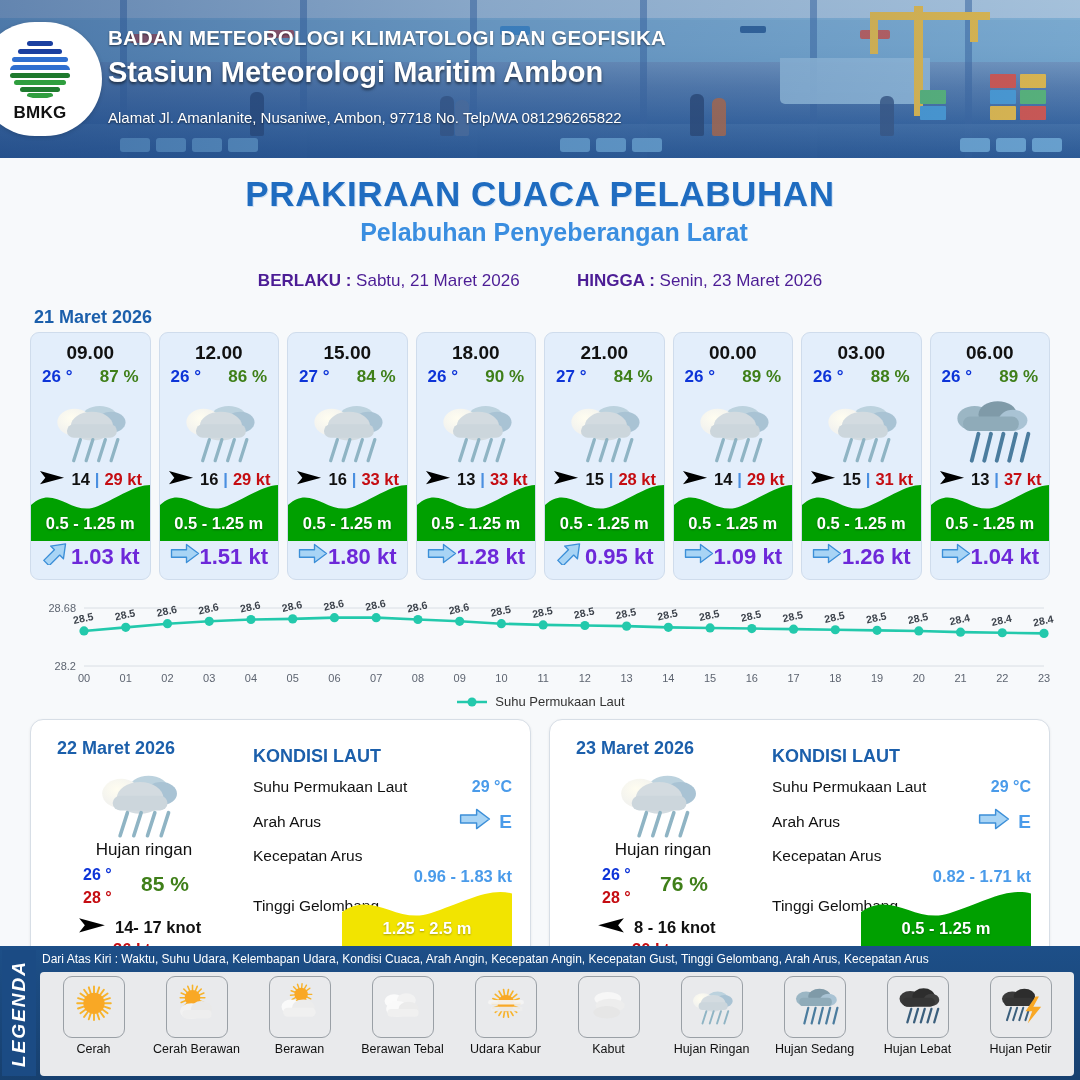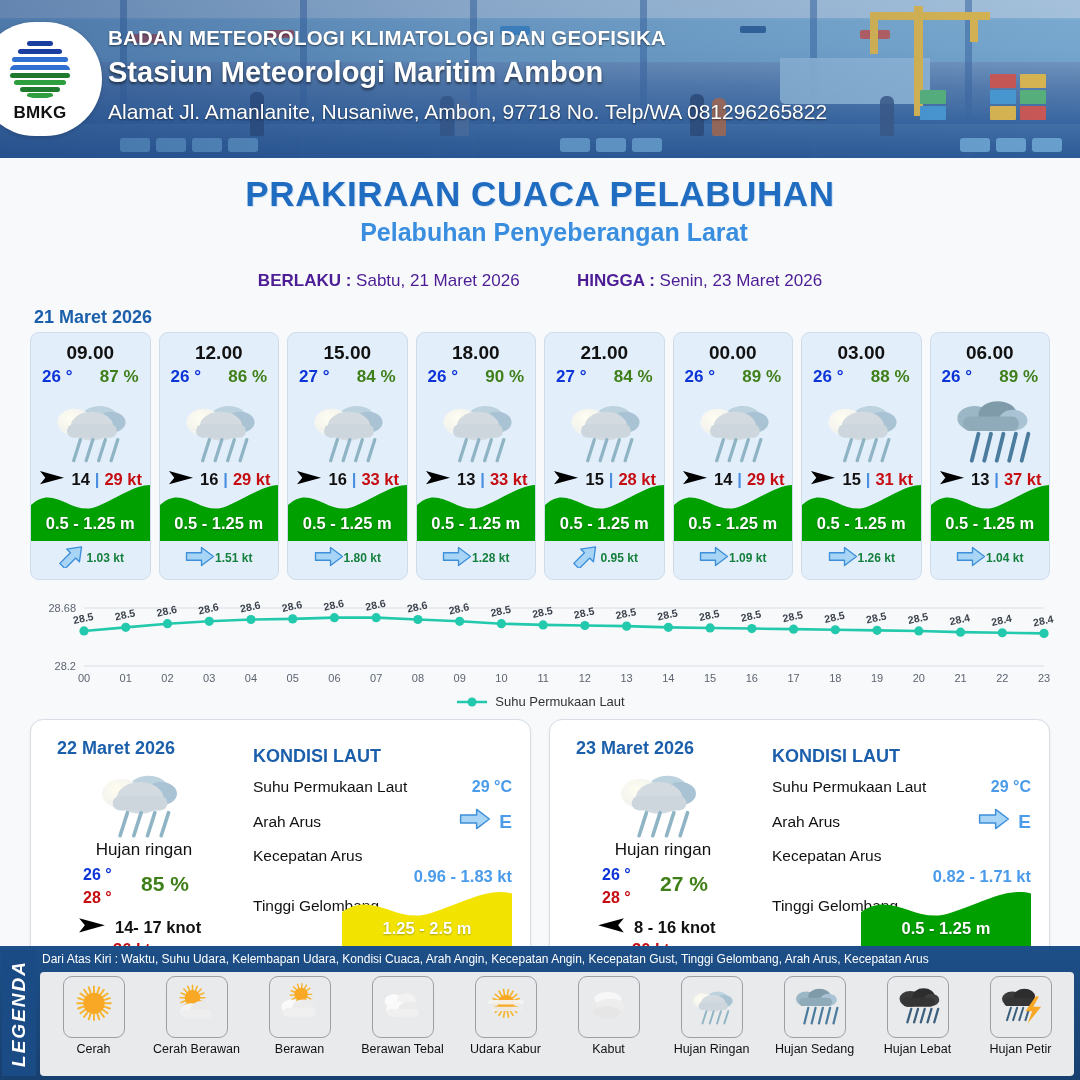--- a/index.html
+++ b/index.html
@@ -34,21 +34,21 @@
              background:#fff;}
   .lw{position:absolute;left:0;height:5px;border-radius:3px;}
   .logo-txt{position:absolute;left:0;bottom:2px;width:80px;text-align:center;
             font-size:17px;font-weight:bold;color:#111;letter-spacing:.3px;}
 
   .hdr-text{position:absolute;left:108px;top:26px;z-index:6;}
   .h-line1{font-size:20.5px;font-weight:bold;color:#fff;letter-spacing:.2px;
            text-shadow:0 1px 2px rgba(0,0,0,.55);}
   .h-line2{font-size:29px;font-weight:bold;color:#fff;margin-top:6px;
            text-shadow:0 2px 3px rgba(0,0,0,.55);}
-  .h-line3{font-size:21px;color:#fff;margin-top:11px;text-shadow:0 1px 2px rgba(0,0,0,.55);}
+  .h-line3{font-size:15px;color:#fff;margin-top:20px;text-shadow:0 1px 2px rgba(0,0,0,.55);}
 
   
   .titles{text-align:center;margin-top:16px;}
   .t1{font-size:35px;font-weight:bold;color:#1f6cc0;letter-spacing:.6px;
       text-shadow:1px 1px 0 #cfe0f2;font-family:"Liberation Sans",sans-serif;}
   .t2{font-size:25px;font-weight:bold;color:#3a8ee0;margin-top:4px;padding-left:28px;}
   .t3{margin-top:24px;font-size:17px;color:#4c1d95;}
   .t3 b{font-weight:bold;}
   .t3 .gap{display:inline-block;width:48px;}
 
@@ -66,21 +66,21 @@
   .c-icon{height:78px;position:relative;margin-top:2px;}
   .c-wind{display:flex;align-items:center;justify-content:center;gap:5px;font-size:16.5px;font-weight:bold;margin-top:2px;}
   .c-wind .spd{color:#111;}
   .c-wind .bar{color:#4a8fe0;}
   .c-wind .gust{color:#c50d12;}
   .wave{position:absolute;left:0;bottom:38px;width:100%;height:62px;}
   .wave svg{display:block;}
   .wave-lbl{position:absolute;left:0;bottom:46px;width:100%;text-align:center;
             font-size:16.5px;font-weight:bold;color:#fff;text-shadow:0 1px 2px rgba(0,0,0,.35);}
   .c-cur{position:absolute;left:0;bottom:8px;width:100%;display:flex;align-items:center;
-         justify-content:center;font-size:12px;font-weight:bold;color:#15803d;}
+         justify-content:center;font-size:22px;font-weight:bold;color:#6d28d9;}
 
   
   .wi{position:absolute;left:50%;top:4px;transform:translateX(-50%);width:96px;height:72px;}
 
   
   .chartbox{margin:12px 22px 0 22px;position:relative;height:100px;}
   .chart-svg{display:block;}
   .chart-legend{text-align:center;font-size:13px;color:#333;margin-top:2px;
                 display:flex;align-items:center;justify-content:center;gap:6px;}
   .leg-dot{display:inline-block;width:34px;height:12px;position:relative;}
@@ -790,21 +790,21 @@
       <ellipse cx="52" cy="34" rx="22" ry="15" fill="#d3dbe0"></ellipse>
       <rect x="26" y="32" width="52" height="14" rx="7" fill="#ccd6dc"></rect>
       <line x1="40" y1="48" x2="33" y2="70" stroke="#8fb4c4" stroke-width="3.4" stroke-linecap="round"></line>
             <line x1="53" y1="48" x2="46" y2="70" stroke="#8fb4c4" stroke-width="3.4" stroke-linecap="round"></line>
             <line x1="66" y1="48" x2="59" y2="70" stroke="#8fb4c4" stroke-width="3.4" stroke-linecap="round"></line>
             <line x1="79" y1="48" x2="72" y2="70" stroke="#8fb4c4" stroke-width="3.4" stroke-linecap="round"></line>
           </svg></div>
     <div class="p-cond">Hujan ringan</div>
     <div class="p-tmin">26 °</div>
     <div class="p-tmax">28 °</div>
-    <div class="p-hum">27 %</div>
+    <div class="p-hum">76 %</div>
     <div class="p-windrow">
       <span><svg width="30" height="18.6" viewBox="0 0 40 26">
     <g transform="rotate(180 20 13)">
       <path d="M2,3 L38,13 L2,23 L10,13 Z" fill="#000"></path>
     </g>
             </svg></span>
       <span>8  - 16 knot</span>
     </div>
     <div class="p-gust">30 kt</div>
     <div class="p-right">

